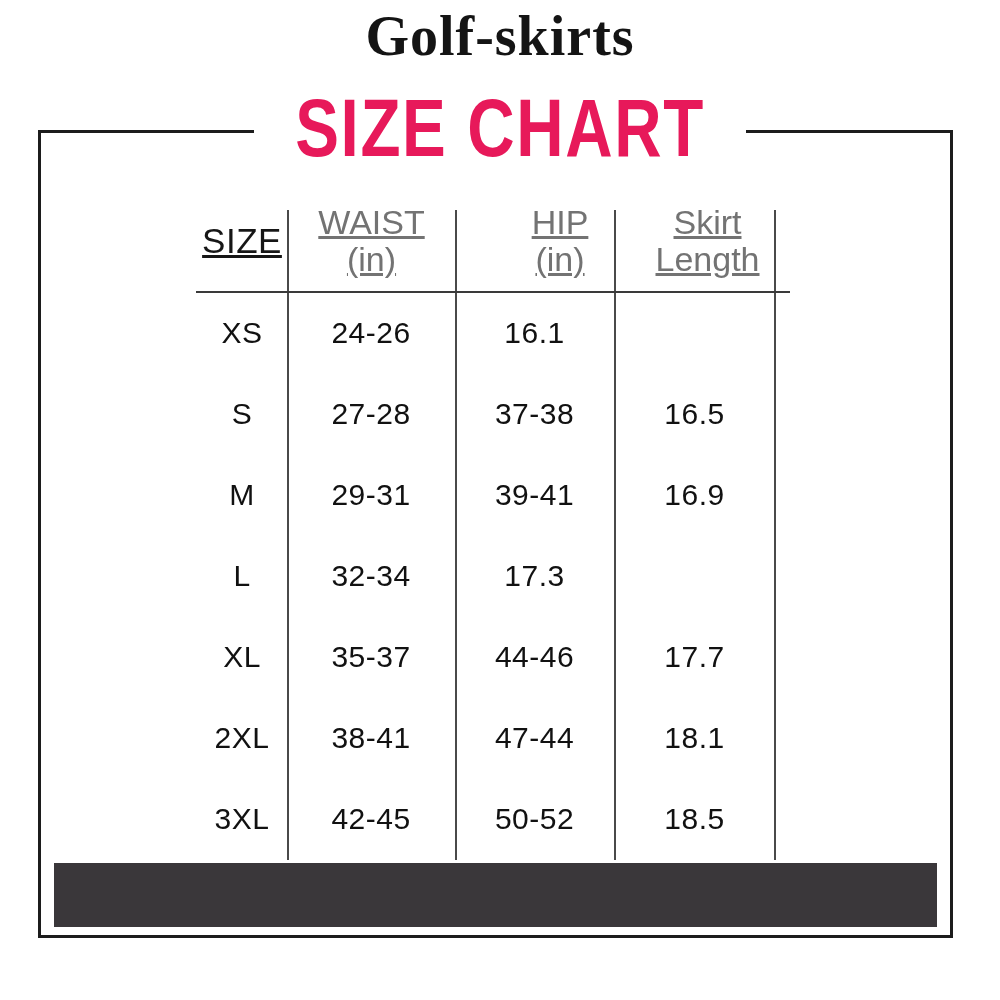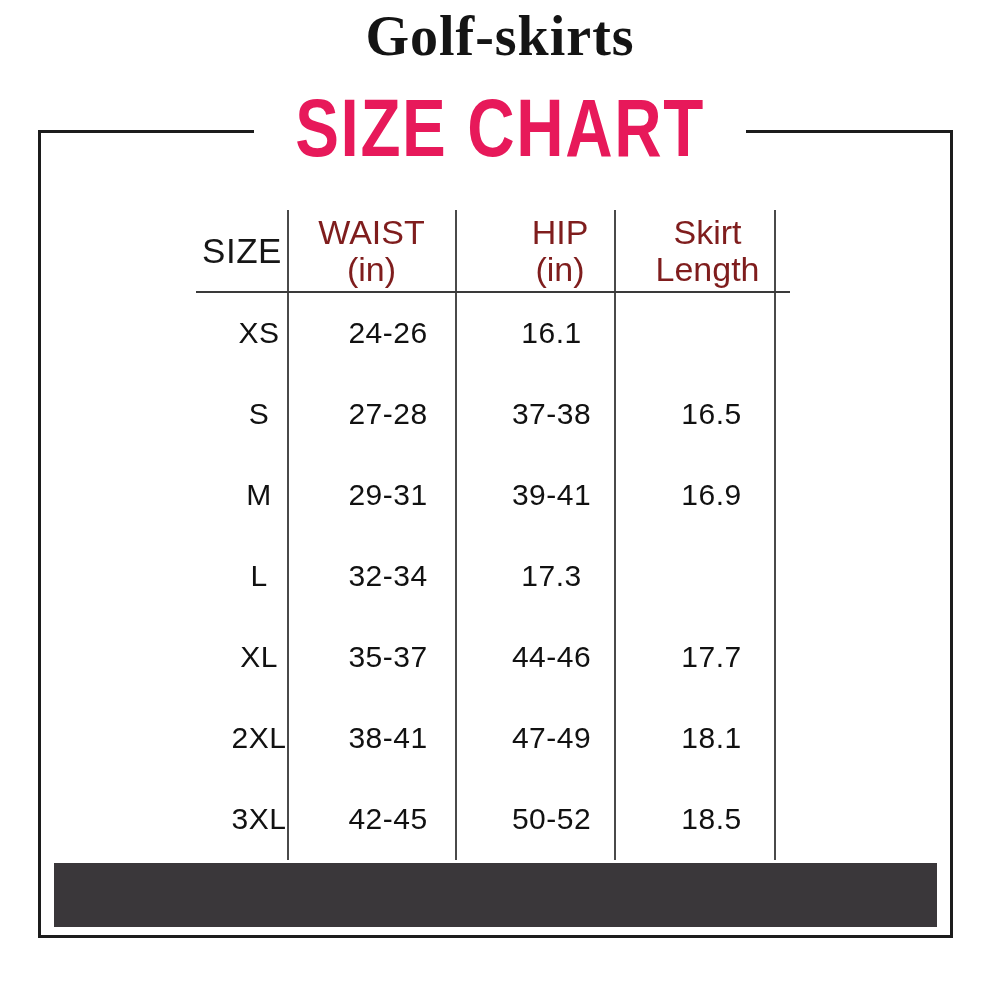--- a/index.html
+++ b/index.html
@@ -38,31 +38,31 @@
     letter-spacing:2px;white-space:nowrap;z-index:2;
     color:#E7195A;
   }
 
   
   .vline{position:absolute;top:210px;height:650px;width:2px;background:#4a4a4a;z-index:1;}
   .vline.v1{left:287px;} .vline.v2{left:455px;} .vline.v3{left:614px;} .vline.v4{left:774px;}
   .hline{position:absolute;left:196px;top:291px;width:594px;height:2px;background:#3a3a3a;z-index:1;}
 
   
-  .th{position:absolute;top:210px;height:82px;display:flex;flex-direction:column;
-      align-items:center;justify-content:center;text-align:center;z-index:2;}
+  .th{position:absolute;top:200px;height:82px;display:flex;flex-direction:column;
+      align-items:center;justify-content:center;text-align:center;z-index:2;text-decoration:underline;}
   .th-size{left:197px;width:90px;font-size:35px;color:#161616;letter-spacing:0.5px;}
-  .th-pink{color:#7f1d1d;font-size:34px;line-height:37px;}
+  .th-pink{color:#737373;font-size:34px;line-height:37px;}
   .th-waist{left:288px;width:167px;}
   .th-hip{left:456px;width:158px;margin-left:25px;}
   .th-skirt{left:615px;width:185px;}
 
   
   .tbody{
-    position:absolute;left:214px;top:293px;width:578px;height:566px;
+    position:absolute;left:197px;top:293px;width:578px;height:566px;
     display:grid;grid-template-rows:repeat(7,1fr);z-index:2;
   }
   .row{display:grid;grid-template-columns:90px 168px 159px 161px;align-items:center;}
   .cell{text-align:center;color:#111111;}
   .cell.size{font-size:30px;letter-spacing:0.5px;}
   .cell.val{font-size:30px;letter-spacing:0.5px;}
 
   
   .care-bar{
     position:absolute;left:54px;top:863px;width:883px;height:64px;
@@ -133,21 +133,21 @@
     </div>
     <div class="row">
       <div class="cell size">XL</div>
       <div class="cell val">35-37</div>
       <div class="cell val">44-46</div>
       <div class="cell val">17.7</div>
     </div>
     <div class="row">
       <div class="cell size">2XL</div>
       <div class="cell val">38-41</div>
-      <div class="cell val">47-49</div>
+      <div class="cell val">47-44</div>
       <div class="cell val">18.1</div>
     </div>
     <div class="row">
       <div class="cell size">3XL</div>
       <div class="cell val">42-45</div>
       <div class="cell val">50-52</div>
       <div class="cell val">18.5</div>
     </div>
   </div>
 

